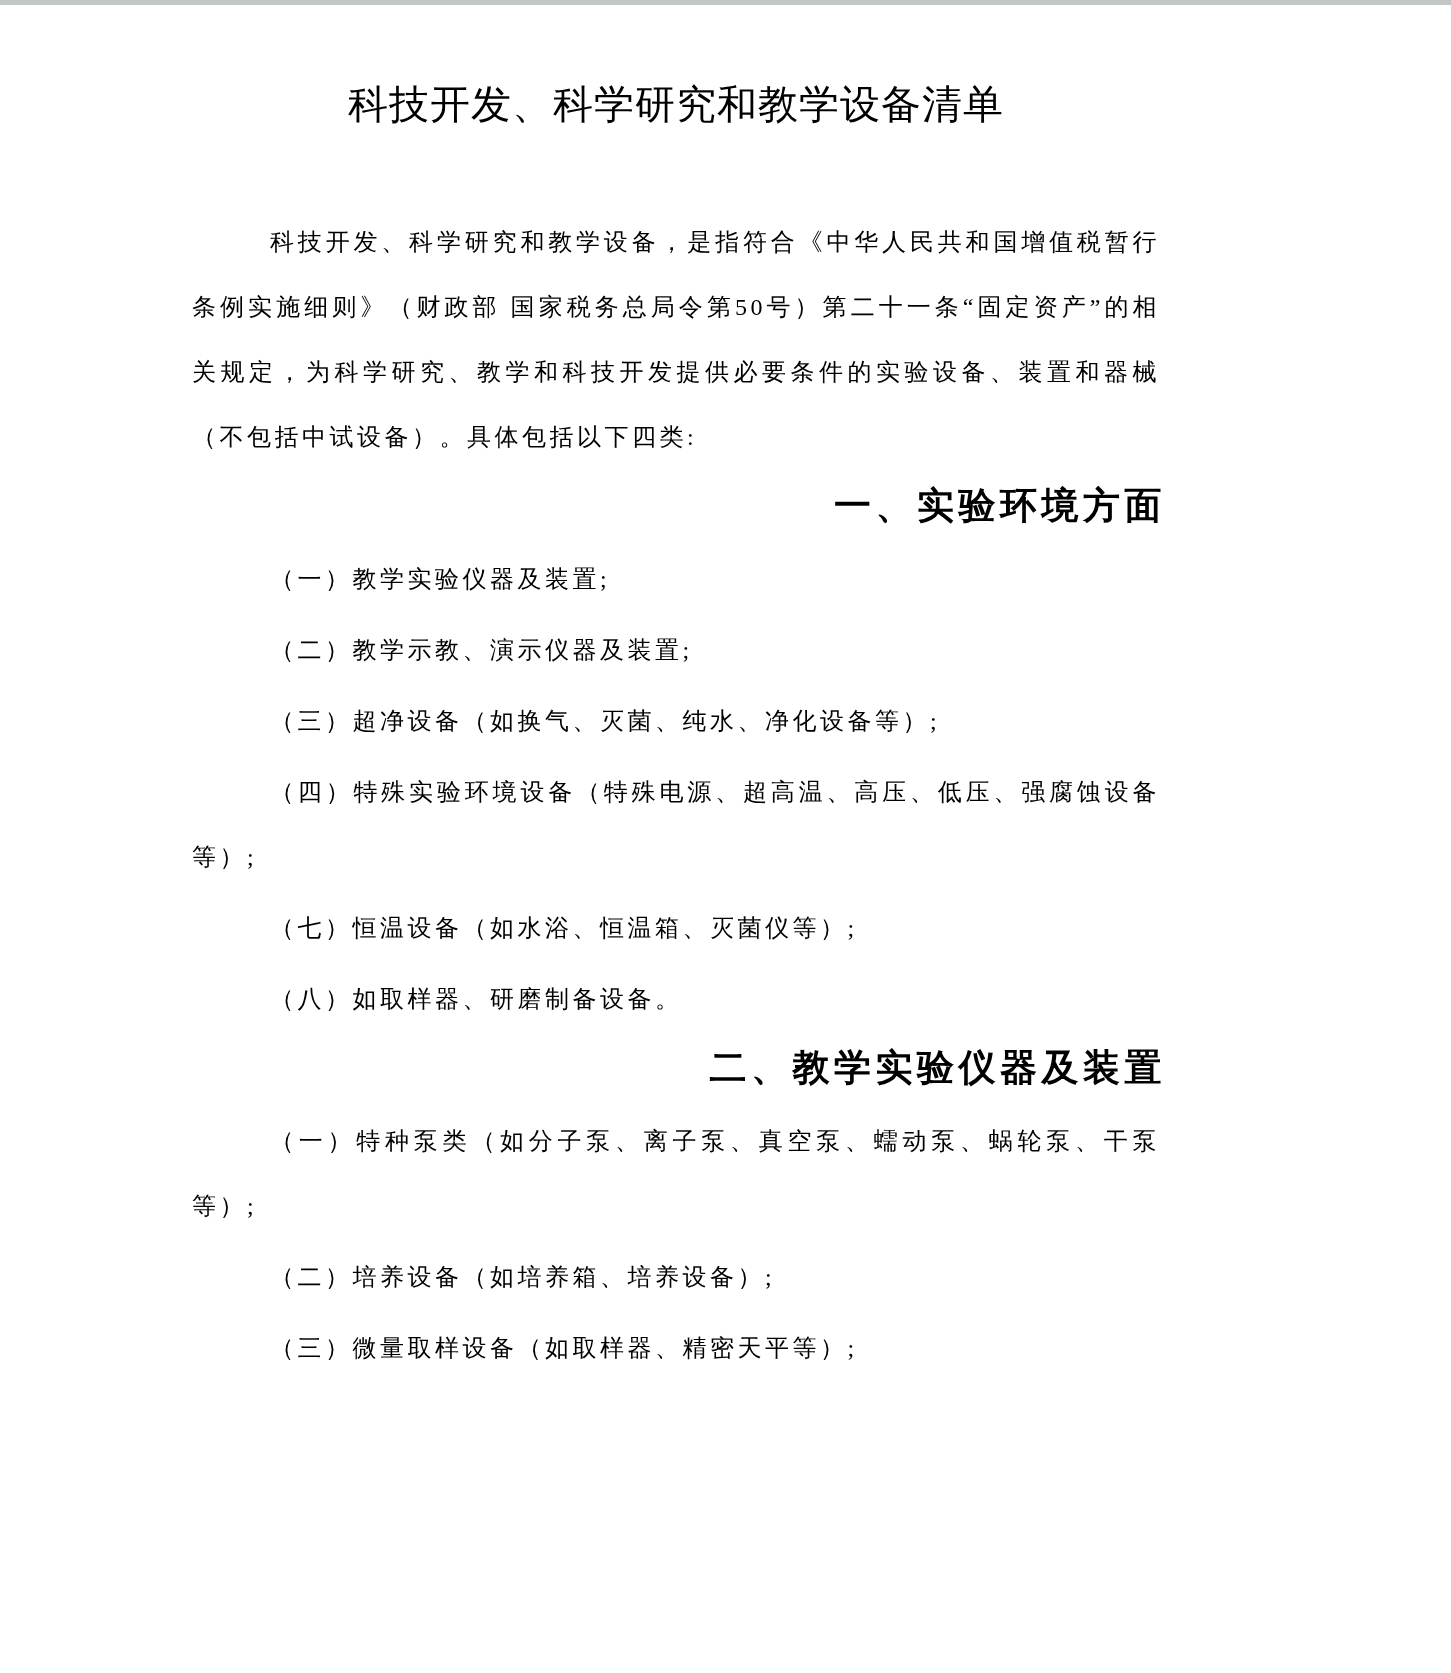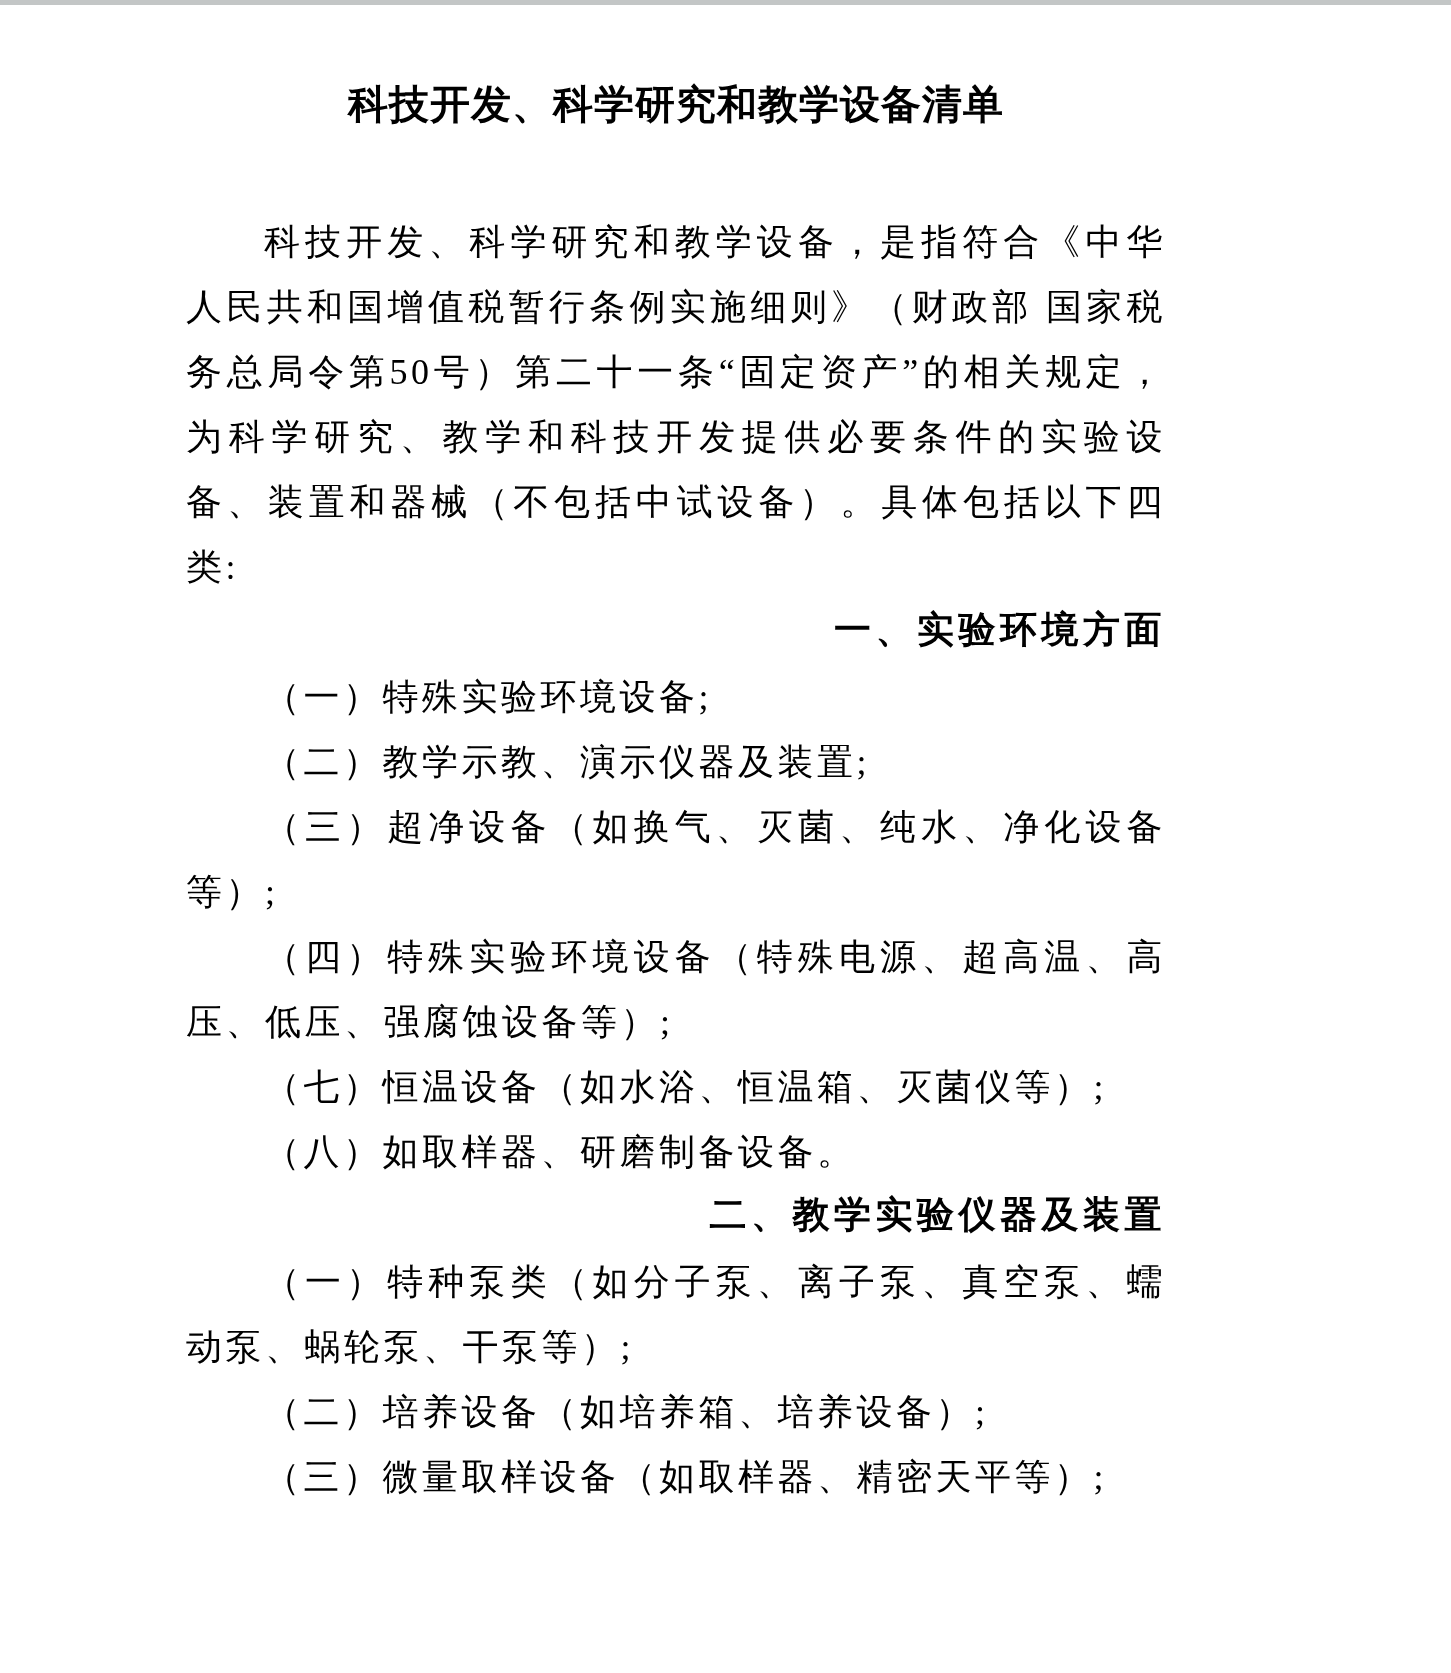--- a/index.html
+++ b/index.html
@@ -20,30 +20,30 @@
     width: 100%;
     height: 5px;
     background: #c3c6c6;
   }
   .page {
     padding: 70px 285px 0 186px; 
   }
   .doc-title {
     margin: 0 0 75px 0;
     font-family: "Liberation Serif", "DejaVu Serif", serif;
-    font-weight: bold;
+    font-weight: normal;
     font-size: 40px;
     line-height: 60px;
     letter-spacing: 1px;
     text-align: center;
     text-indent: 0;
   }
   .para, .item {
-    margin: 0;
-    font-size: 36px;
+    margin: 6px;
+    font-size: 24px;
     line-height: 65px;
     letter-spacing: 3.5px;
     text-align: justify;
     text-indent: 78px;
   }
   .section-heading {
     margin: 0;
     font-family: Liberation Mono, monospace;
     font-weight: bold;
     font-size: 37px;
@@ -60,21 +60,21 @@
   <div class="top-strip"></div>
 
   <div class="page">
 
     <h1 class="doc-title">科技开发、科学研究和教学设备清单</h1>
 
     <p class="para">科技开发、科学研究和教学设备，是指符合《中华人民共和国增值税暂行条例实施细则》（财政部 国家税务总局令第50号）第二十一条“固定资产”的相关规定，为科学研究、教学和科技开发提供必要条件的实验设备、装置和器械（不包括中试设备）。具体包括以下四类:</p>
 
     <h2 class="section-heading">一、实验环境方面</h2>
 
-    <p class="item">（一）特殊实验环境设备;</p>
+    <p class="item">（一）教学实验仪器及装置;</p>
     <p class="item">（二）教学示教、演示仪器及装置;</p>
     <p class="item">（三）超净设备（如换气、灭菌、纯水、净化设备等）;</p>
     <p class="item">（四）特殊实验环境设备（特殊电源、超高温、高压、低压、强腐蚀设备等）;</p>
     <p class="item">（七）恒温设备（如水浴、恒温箱、灭菌仪等）;</p>
     <p class="item">（八）如取样器、研磨制备设备。</p>
 
     <h2 class="section-heading">二、教学实验仪器及装置</h2>
 
     <p class="item">（一）特种泵类（如分子泵、离子泵、真空泵、蠕动泵、蜗轮泵、干泵等）;</p>
     <p class="item">（二）培养设备（如培养箱、培养设备）;</p>

